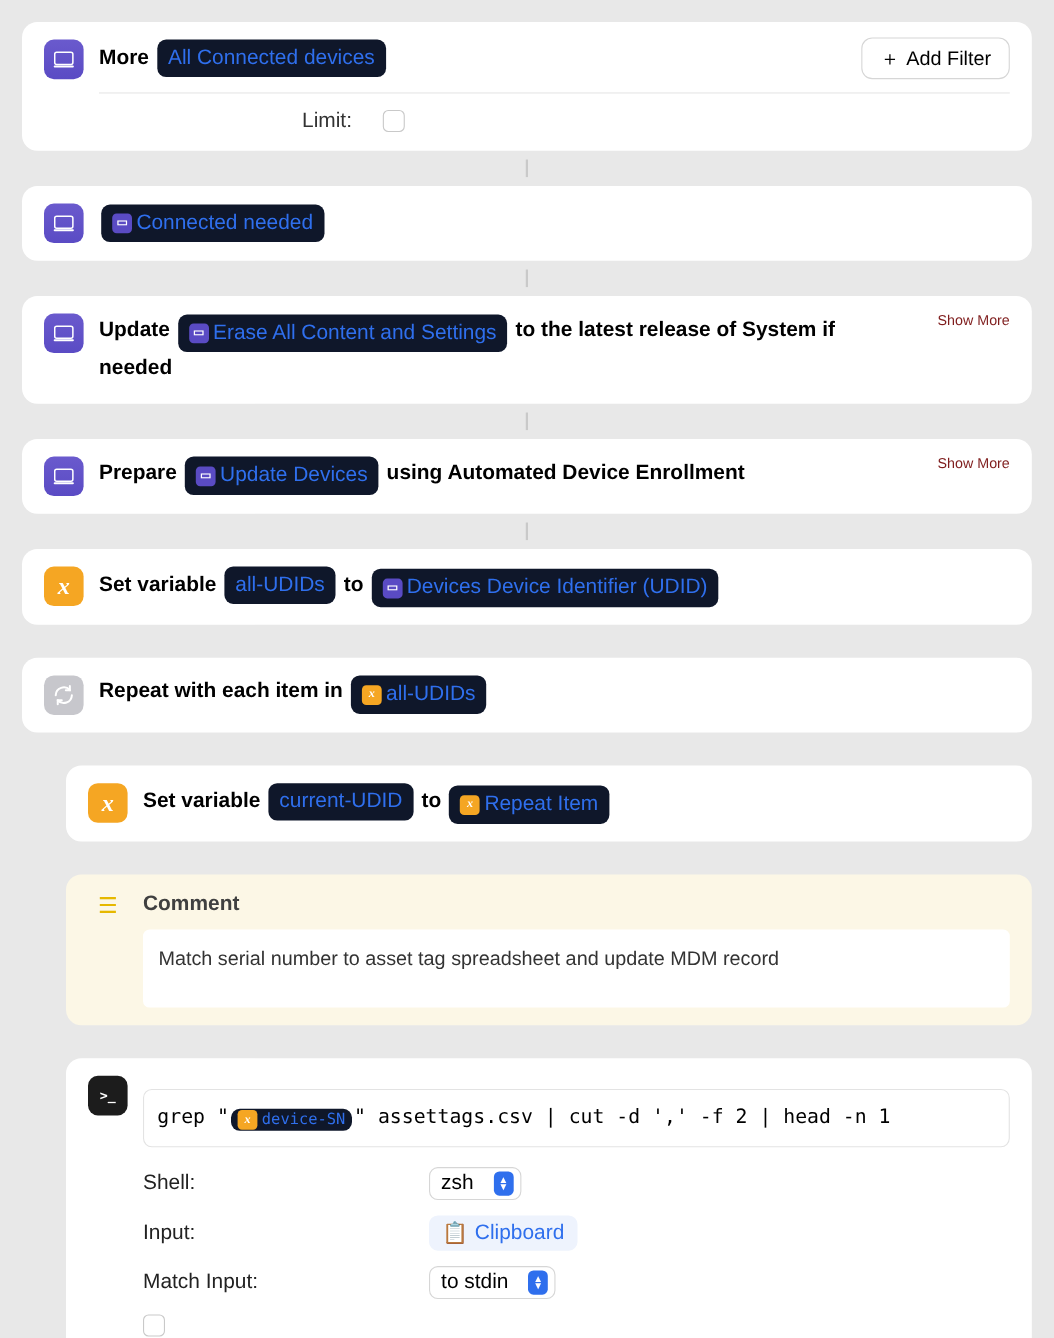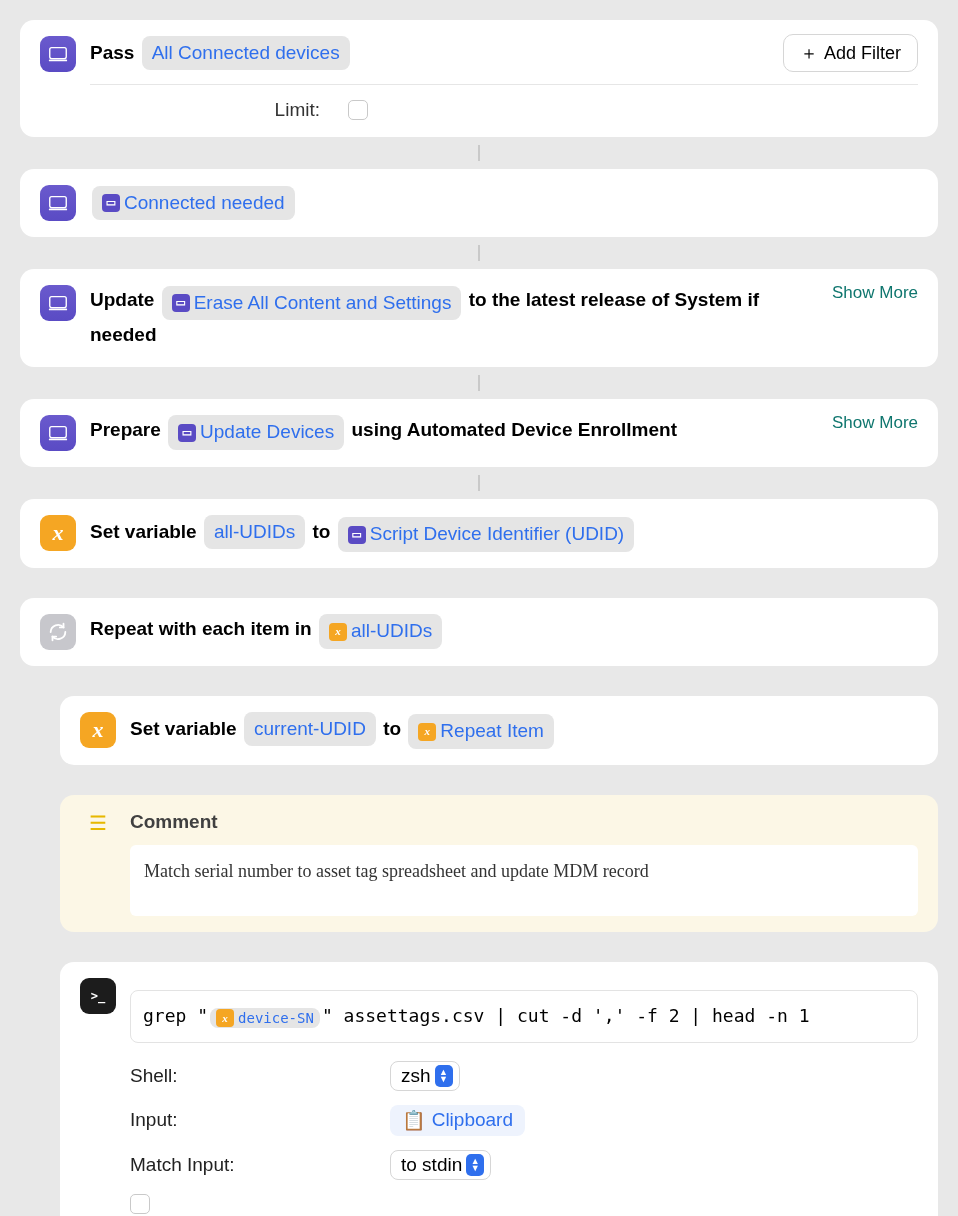--- a/index.html
+++ b/index.html
@@ -40,21 +40,21 @@
   .icon.gray { background: #c7c7cc; }
   .icon.black { background: #1c1c1c; font-family: monospace; font-size: 12px; text-align: left; padding: 4px; line-height:1; }
   .icon.purple svg { width:22px; height:22px; }
   .icon.gray svg { width:22px; height:22px; }
   .body { flex: 1; }
   .line { line-height: 1.6; }
   .token {
     display: inline-flex;
     align-items: center;
     gap: 4px;
-    background: #e5e5e5;
+    background: #0f172a;
     color: #2f6fed;
     border-radius: 8px;
     padding: 2px 10px;
     margin: 0 2px;
     font-weight: 500;
   }
   .token .mini {
     width: 18px; height: 18px;
     border-radius: 4px;
     display: inline-flex;
@@ -80,22 +80,22 @@
     border-radius: 10px;
     background: #fff;
     padding: 6px 16px;
     font-size: 18px;
     display: inline-flex;
     align-items: center;
     gap: 6px;
     cursor: pointer;
   }
   .show-more {
-    color: #0f766e;
-    font-size: 17px;
+    color: #7f1d1d;
+    font-size: 13px;
     cursor: pointer;
   }
   hr.sep {
     border: none;
     border-top: 1px solid #e6e6e6;
     margin: 14px 0;
   }
   .field-row {
     display: flex;
     align-items: center;
@@ -128,40 +128,39 @@
     width: 36px;
     text-align: center;
   }
   .comment-text {
     background: #fff;
     border-radius: 6px;
     padding: 16px 14px 34px 14px;
     margin-top: 12px;
     font-size: 18px;
     color: #333;
-    font-family: Liberation Serif, serif;
   }
   .script-textbox {
     border: 1px solid #e3e3e3;
     border-radius: 8px;
     padding: 14px 12px;
     font-family: ui-monospace, "SF Mono", Menlo, monospace;
     font-size: 18px;
     margin-top: 12px;
     white-space: nowrap;
     overflow: hidden;
   }
   .script-textbox .token {
     font-size: 14px;
     padding: 1px 6px;
   }
   .shell-select {
     display:inline-flex; align-items:center;
     border:1px solid #d6d6d6; border-radius:8px;
-    padding: 3px 6px 3px 10px; gap:4px;
+    padding: 3px 6px 3px 10px; gap:18px;
     background:#fff;
     text-align:center;
   }
   .stepper {
     background:#2f6fed; color:#fff; border-radius:5px;
     width:18px; height:22px; display:inline-flex;
     flex-direction:column; align-items:center; font-size:9px;
     justify-content:center; line-height:0.8;
   }
   .clip-token {
@@ -184,21 +183,21 @@
 
 <div class="card">
   <div class="icon purple">
     <svg viewBox="0 0 24 24">
         <rect x="3" y="5" width="18" height="12" rx="2" fill="none" stroke="#fff" stroke-width="1.5"></rect>
         <rect x="2" y="18" width="20" height="2" rx="1" fill="#fff"></rect>
       </svg>
   </div>
   <div class="body">
     <div class="line">
-      <span class="bold">Pass</span>
+      <span class="bold">More</span>
       <span class="token">
           <span>All Connected devices</span>
         </span>
     </div>
     <hr class="sep">
     <div class="field-row indent">
       <span class="field-label">Limit:</span>
       <span class="checkbox"></span>
     </div>
   </div>
@@ -284,21 +283,21 @@
   <div class="icon orange">x</div>
   <div class="body">
     <div class="line">
       <span class="bold">Set variable</span>
       <span class="token">
           <span>all-UDIDs</span>
         </span>
       <span class="bold">to</span>
       <span class="token">
         <span class="mini purple">▭</span>
-        <span>Script Device Identifier (UDID)</span>
+        <span>Devices Device Identifier (UDID)</span>
       </span>
     </div>
   </div>
 </div>
 
 <div class="spacer"></div>
 
 <div class="card">
   <div class="icon gray">
     <svg viewBox="0 0 24 24">

